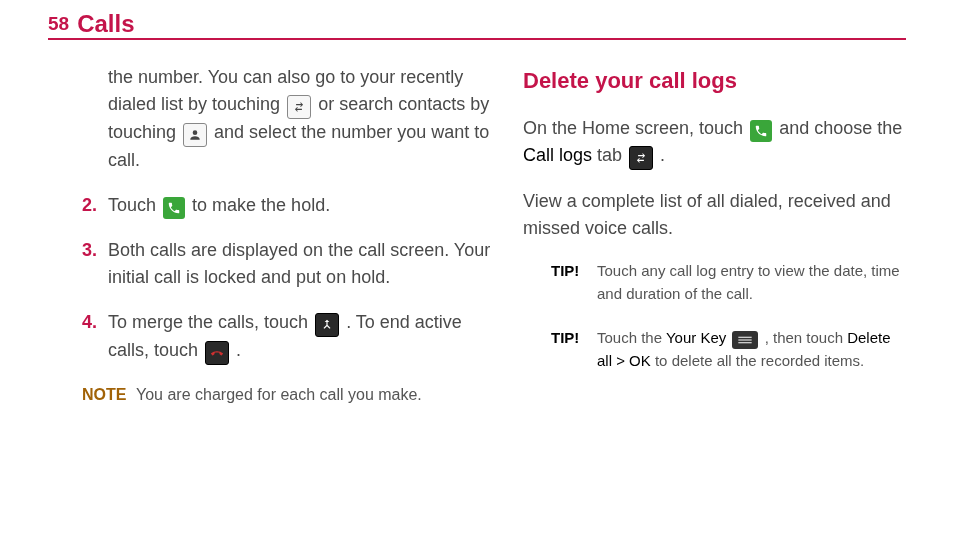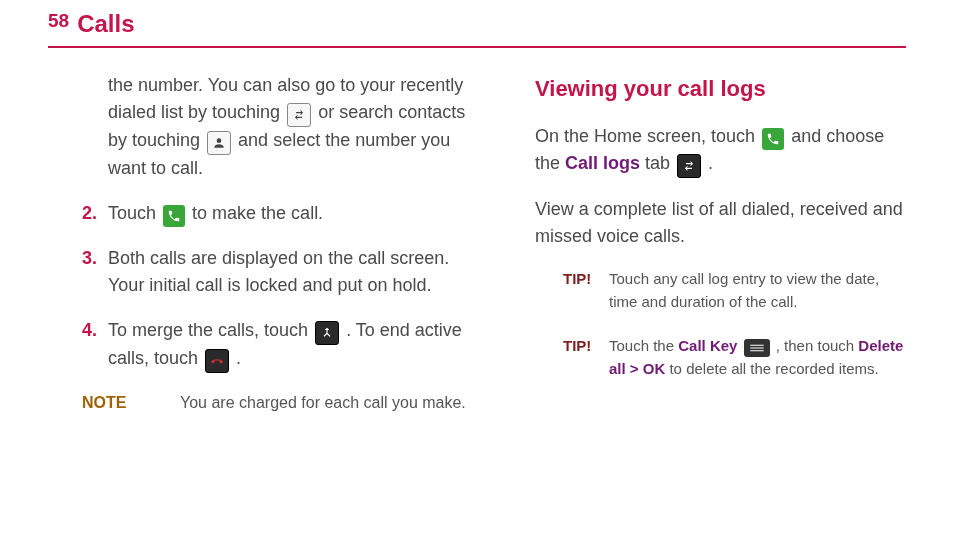--- a/index.html
+++ b/index.html
@@ -10,39 +10,39 @@
     height: 546px;
     box-sizing: border-box;
     color: #4a4a4a;
     background: #fff;
   }
   .page {
     padding: 10px 48px 20px 48px;
   }
   .header {
     display: flex;
-    align-items: flex-start;
+    align-items: center;
     border-bottom: 2px solid #c4144a;
     margin-bottom: 24px;
-    padding-bottom: 8px;
+    padding-bottom: 0;
   }
   .page-num {
     color: #c4144a;
     font-weight: bold;
     font-size: 19px;
     margin-right: 8px;
   }
   .page-title {
     color: #c4144a;
     font-weight: bold;
     font-size: 24px;
   }
   .columns {
     display: flex;
-    gap: 56px;
+    gap: 32px;
   }
   .col {
     flex: 1;
     font-size: 18px;
     line-height: 1.5;
   }
   .col-left { padding-left: 60px; }
   .col-right { padding-right: 0; }
   p { margin: 0 0 18px 0; }
   .step {
@@ -61,36 +61,36 @@
     display: flex;
     font-size: 16px;
     margin-top: 12px;
     margin-left: -26px;
   }
   .note-label {
     color: #a16207;
     font-weight: bold;
     flex: 0 0 54px;
   }
-  .note-text { flex: 1; color: #555; margin-left: 44px; }
+  .note-text { flex: 1; color: #555; }
   .section-title {
     color: #c4144a;
     font-weight: bold;
     font-size: 22px;
     margin: 0 0 18px 0;
   }
-  .bold { font-weight: bold; color: #701a75; }
+  .bold { font-weight: normal; color: #000000; }
   .tip-row {
     display: flex;
     font-size: 15px;
     margin: 0 0 22px 28px;
     line-height: 1.5;
   }
   .tip-label {
-    color: #7f1d1d;
+    color: #000000;
     font-weight: bold;
     flex: 0 0 46px;
   }
   .tip-text { flex: 1; color: #555; }
   .inline-icon {
     display: inline-flex;
     align-items: center;
     justify-content: center;
     width: 22px;
     height: 22px;
@@ -161,21 +161,21 @@
 
       <div class="step">
         <div class="step-num">2.</div>
         <div class="step-body">
           <span>Touch </span>
           <span class="inline-icon icon-green">
             <svg width="14" height="14" viewBox="0 0 24 24">
                 <path fill="#fff" d="M6.6 10.8c1.4 2.8 3.8 5.2 6.6 6.6l2.2-2.2c.3-.3.7-.4 1-.2 1.1.4 2.4.6 3.6.6.6 0 1 .4 1 1V20c0 .6-.4 1-1 1C10.6 21 3 13.4 3 4c0-.6.4-1 1-1h3.4c.6 0 1 .4 1 1 0 1.2.2 2.5.6 3.6.1.3 0 .7-.2 1l-2.2 2.2z"></path>
               </svg>
           </span>
-          <span> to make the call.</span>
+          <span> to make the hold.</span>
         </div>
       </div>
 
       <div class="step">
         <div class="step-num">3.</div>
         <div class="step-body">Both calls are displayed on the call screen. Your initial call is locked and put on hold.</div>
       </div>
 
       <div class="step">
         <div class="step-num">4.</div>
@@ -196,21 +196,21 @@
         </div>
       </div>
 
       <div class="note-row">
         <div class="note-label">NOTE</div>
         <div class="note-text">You are charged for each call you make.</div>
       </div>
     </div>
 
     <div class="col col-right">
-      <div class="section-title">Viewing your call logs</div>
+      <div class="section-title">Delete your call logs</div>
 
       <p>
         <span>On the Home screen, touch </span>
         <span class="inline-icon icon-green">
           <svg width="14" height="14" viewBox="0 0 24 24">
               <path fill="#fff" d="M6.6 10.8c1.4 2.8 3.8 5.2 6.6 6.6l2.2-2.2c.3-.3.7-.4 1-.2 1.1.4 2.4.6 3.6.6.6 0 1 .4 1 1V20c0 .6-.4 1-1 1C10.6 21 3 13.4 3 4c0-.6.4-1 1-1h3.4c.6 0 1 .4 1 1 0 1.2.2 2.5.6 3.6.1.3 0 .7-.2 1l-2.2 2.2z"></path>
             </svg>
         </span>
         <span> and choose the </span>
         <span class="bold">Call logs</span>
@@ -227,21 +227,21 @@
 
       <div class="tip-row">
         <div class="tip-label">TIP!</div>
         <div class="tip-text">Touch any call log entry to view the date, time and duration of the call.</div>
       </div>
 
       <div class="tip-row">
         <div class="tip-label">TIP!</div>
         <div class="tip-text">
           <span>Touch the </span>
-          <span class="bold">Call Key </span>
+          <span class="bold">Your Key </span>
           <span class="inline-icon icon-menu">
             <svg width="16" height="10" viewBox="0 0 24 14">
                 <rect x="2" y="2" width="20" height="2" fill="#ccc"></rect>
                 <rect x="2" y="6" width="20" height="2" fill="#ccc"></rect>
                 <rect x="2" y="10" width="20" height="2" fill="#ccc"></rect>
               </svg>
           </span>
           <span>, then touch </span>
           <span class="bold">Delete all &gt; OK</span>
           <span> to delete all the recorded items.</span>

